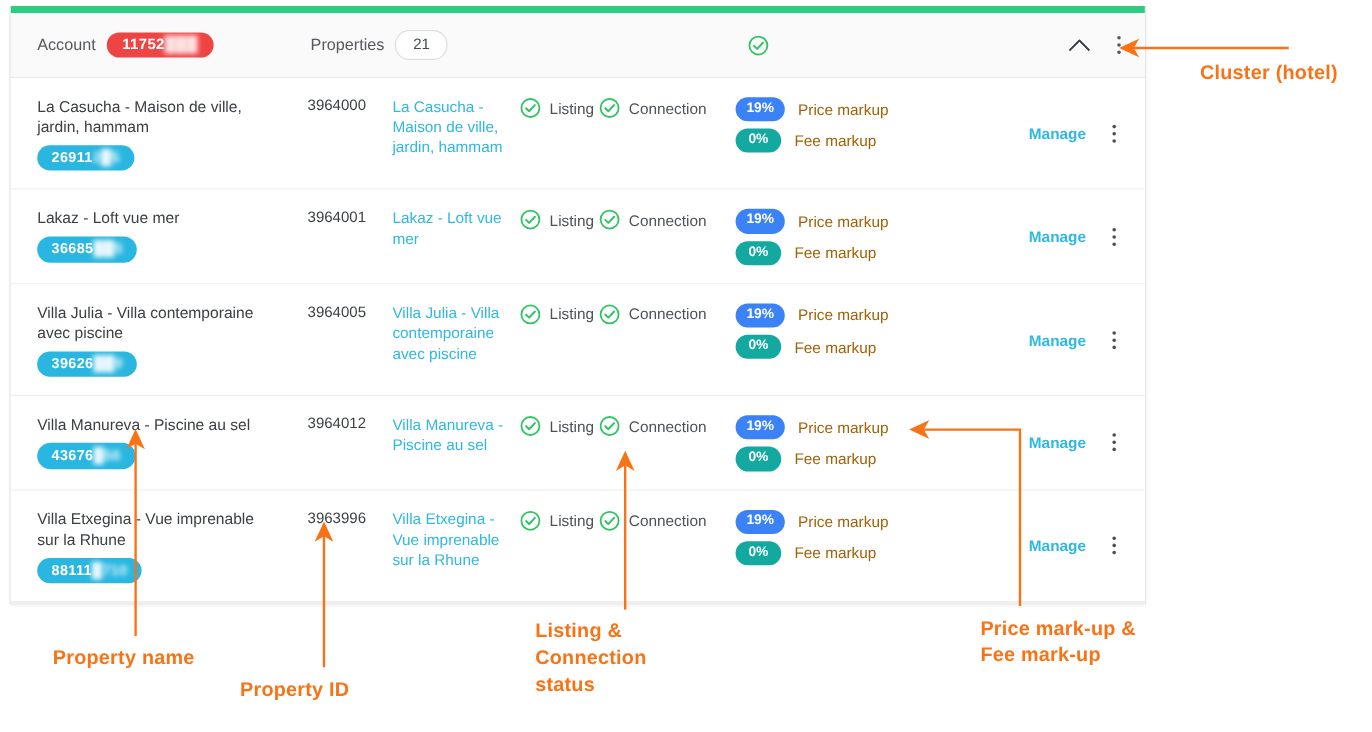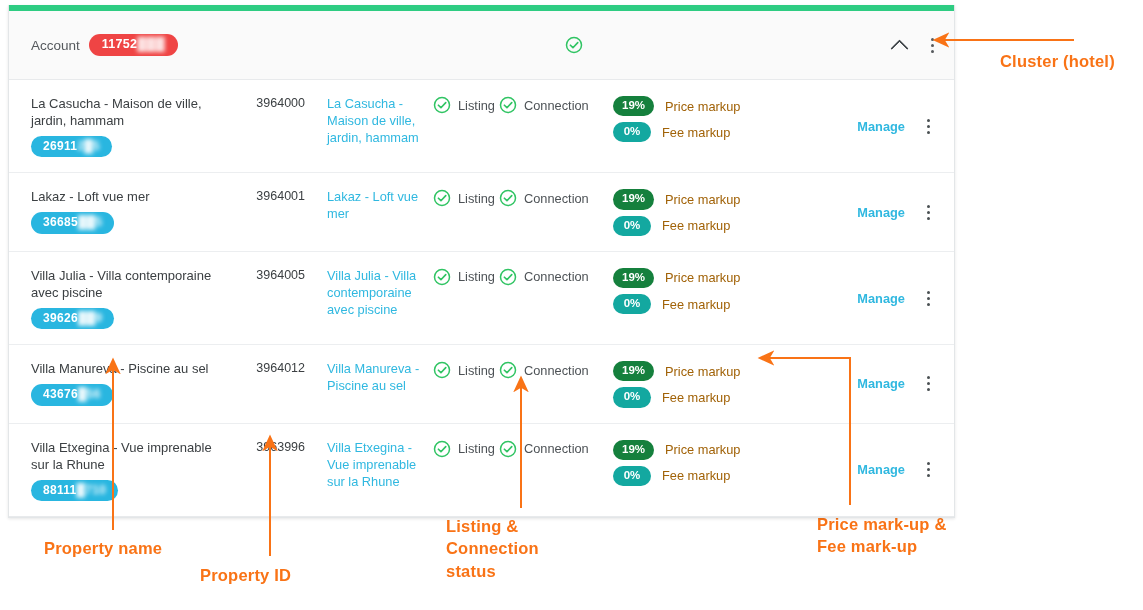--- a/index.html
+++ b/index.html
@@ -54,21 +54,21 @@
   .card-topbar {
     height: 6px;
     background: #2ecc82;
     width: 100%;
   }
 
   
   .cluster-header {
     display: flex;
     align-items: center;
-    height: 69px;
+    height: 54px;
     background: #fafafa;
     border-bottom: 1px solid #e8eaec;
     padding: 0 14px 0 22px;
     box-sizing: border-box;
   }
   .hdr-group {
     display: flex;
     align-items: center;
     gap: 9px;
   }
@@ -248,21 +248,21 @@
     min-width: 38px;
     text-align: center;
     border-radius: 11px;
     color: #ffffff;
     font-size: 11.5px;
     font-weight: bold;
     padding: 3px 9px 4px;
     line-height: 1.15;
     box-sizing: border-box;
   }
-  .pct-price { background: #15803d; }
+  .pct-price { background: #3b82f6; }
   .pct-fee   { background: #13a8a0; }
   .markup-label {
     font-size: 12.8px;
     color: #a16207;
     white-space: nowrap;
   }
 
   .col-actions {
     width: 108px;
     flex: 0 0 108px;
@@ -289,20 +289,24 @@
   <div class="card-topbar"></div>
 
   <div class="cluster-header">
     <div class="hdr-group">
       <span class="hdr-label">Account</span>
       <span class="pill-blue"><span>11752</span><span class="redact">███</span></span>
     </div>
 
     <div class="hdr-spacer-a"></div>
 
+    <div class="hdr-group">
+      <span class="hdr-label">Properties</span>
+      <span class="pill-outline">21</span>
+    </div>
 
     <div class="hdr-grow"></div>
 
     <span class="hdr-check">
       <svg class="check-circle" viewBox="0 0 24 24" aria-hidden="true">
         <circle cx="12" cy="12" r="10" fill="none" stroke="#30c463" stroke-width="2"></circle>
         <path d="M7.2 12.3 L10.6 15.6 L17 8.8" fill="none" stroke="#30c463" stroke-width="2.2" stroke-linecap="round" stroke-linejoin="round"></path>
       </svg>
     </span>
 

